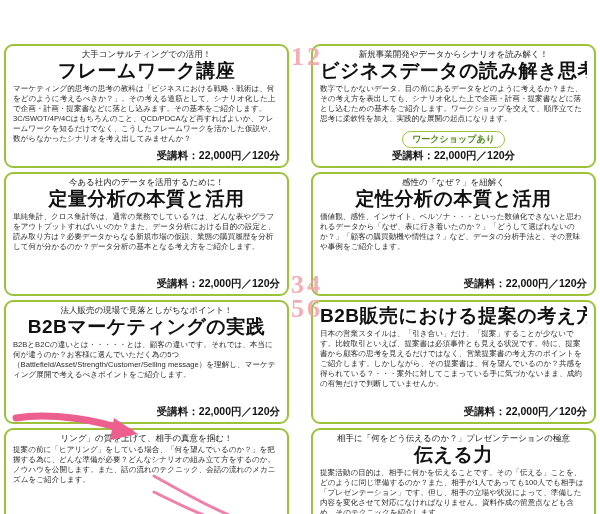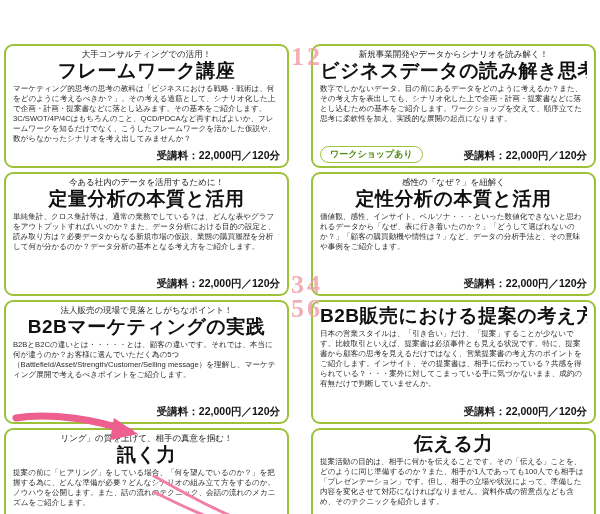--- a/index.html
+++ b/index.html
@@ -81,20 +81,21 @@
     font-weight:bold;
     padding:1px 9px;
     background:#fff;
   }
   .fee-row{
     display:flex;
     align-items:center;
     justify-content:space-between;
     margin-top:auto;
     padding-top:1px;
+    flex-direction:column;
   }
   
   .numbers{
     position:absolute;
     left:0;top:0;width:600px;height:514px;
     pointer-events:none;
   }
   .num{
     position:absolute;
     font-size:26px;
@@ -161,32 +162,32 @@
 
     <div class="card green">
       <div class="lead">法人販売の現場で見落としがちなポイント！</div>
       <div class="title">B2Bマーケティングの実践</div>
       <div class="body">B2BとB2Cの違いとは・・・・・とは、顧客の違いです。それでは、本当に何が違うのか？お客様に選んでいただく為の5つ（Battlefield/Asset/Strength/Customer/Selling message）を理解し、マーケティング展開で考えるべきポイントをご紹介します。</div>
       <div class="fee">受講料：22,000円／120分</div>
     </div>
 
     <div class="card green">
       <div class="title">B2B販売における提案の考え方</div>
-      <div class="body">日本の営業スタイルは、「引き合い」だけ、「提案」することが少ないです。比較取引といえば、提案書は必須事件とも見える状況です。特に、提案書から顧客の思考を見えるだけではなく、営業提案書の考え方のポイントをご紹介します。インサイト、その提案書は、相手に伝わっている？共感を得られている？・・・案外に対してこまっている手に気づかないまま、成約の有無だけで判断していませんか。</div>
+      <div class="body">日本の営業スタイルは、「引き合い」だけ、「提案」することが少ないです。比較取引といえば、提案書は必須事件とも見える状況です。特に、提案書から顧客の思考を見えるだけではなく、営業提案書の考え方のポイントをご紹介します。しかしながら、その提案書は、何を望んでいるのか？共感を得られている？・・・案外に対してこまっている手に気づかないまま、成約の有無だけで判断していませんか。</div>
       <div class="fee">受講料：22,000円／120分</div>
     </div>
 
     <div class="card green">
       <div class="lead">リング」の質を上げて、相手の真意を掴む！</div>
-      <div class="title">訊く力</div>
       <div class="body">提案の前に「ヒアリング」をしている場合、「何を望んでいるのか？」を把握する為に、どんな準備が必要？どんなシナリオの組み立て方をするのか。ノウハウを公開します。また、話の流れのテクニック、会話の流れのメカニズムをご紹介します。</div>
       <div class="fee">受講料：22,000円／120分</div>
     </div>
 
     <div class="card green">
+      <div class="lead">相手に「何をどう伝えるのか？」プレゼンテーションの極意</div>
       <div class="title">伝える力</div>
       <div class="body">提案活動の目的は、相手に何かを伝えることです。その「伝える」ことを、どのように同じ準備するのか？また、相手が1人であっても100人でも相手は「プレゼンテーション」です。但し、相手の立場や状況によって、準備した内容を変化させて対応になければなりません。資料作成の留意点なども含め、そのテクニックを紹介します。</div>
       <div class="fee">受講料：22,000円／120分</div>
     </div>
 
   </div>
 
   <div class="numbers">
     <span class="num n1">1</span>
     <span class="num n2">2</span>

